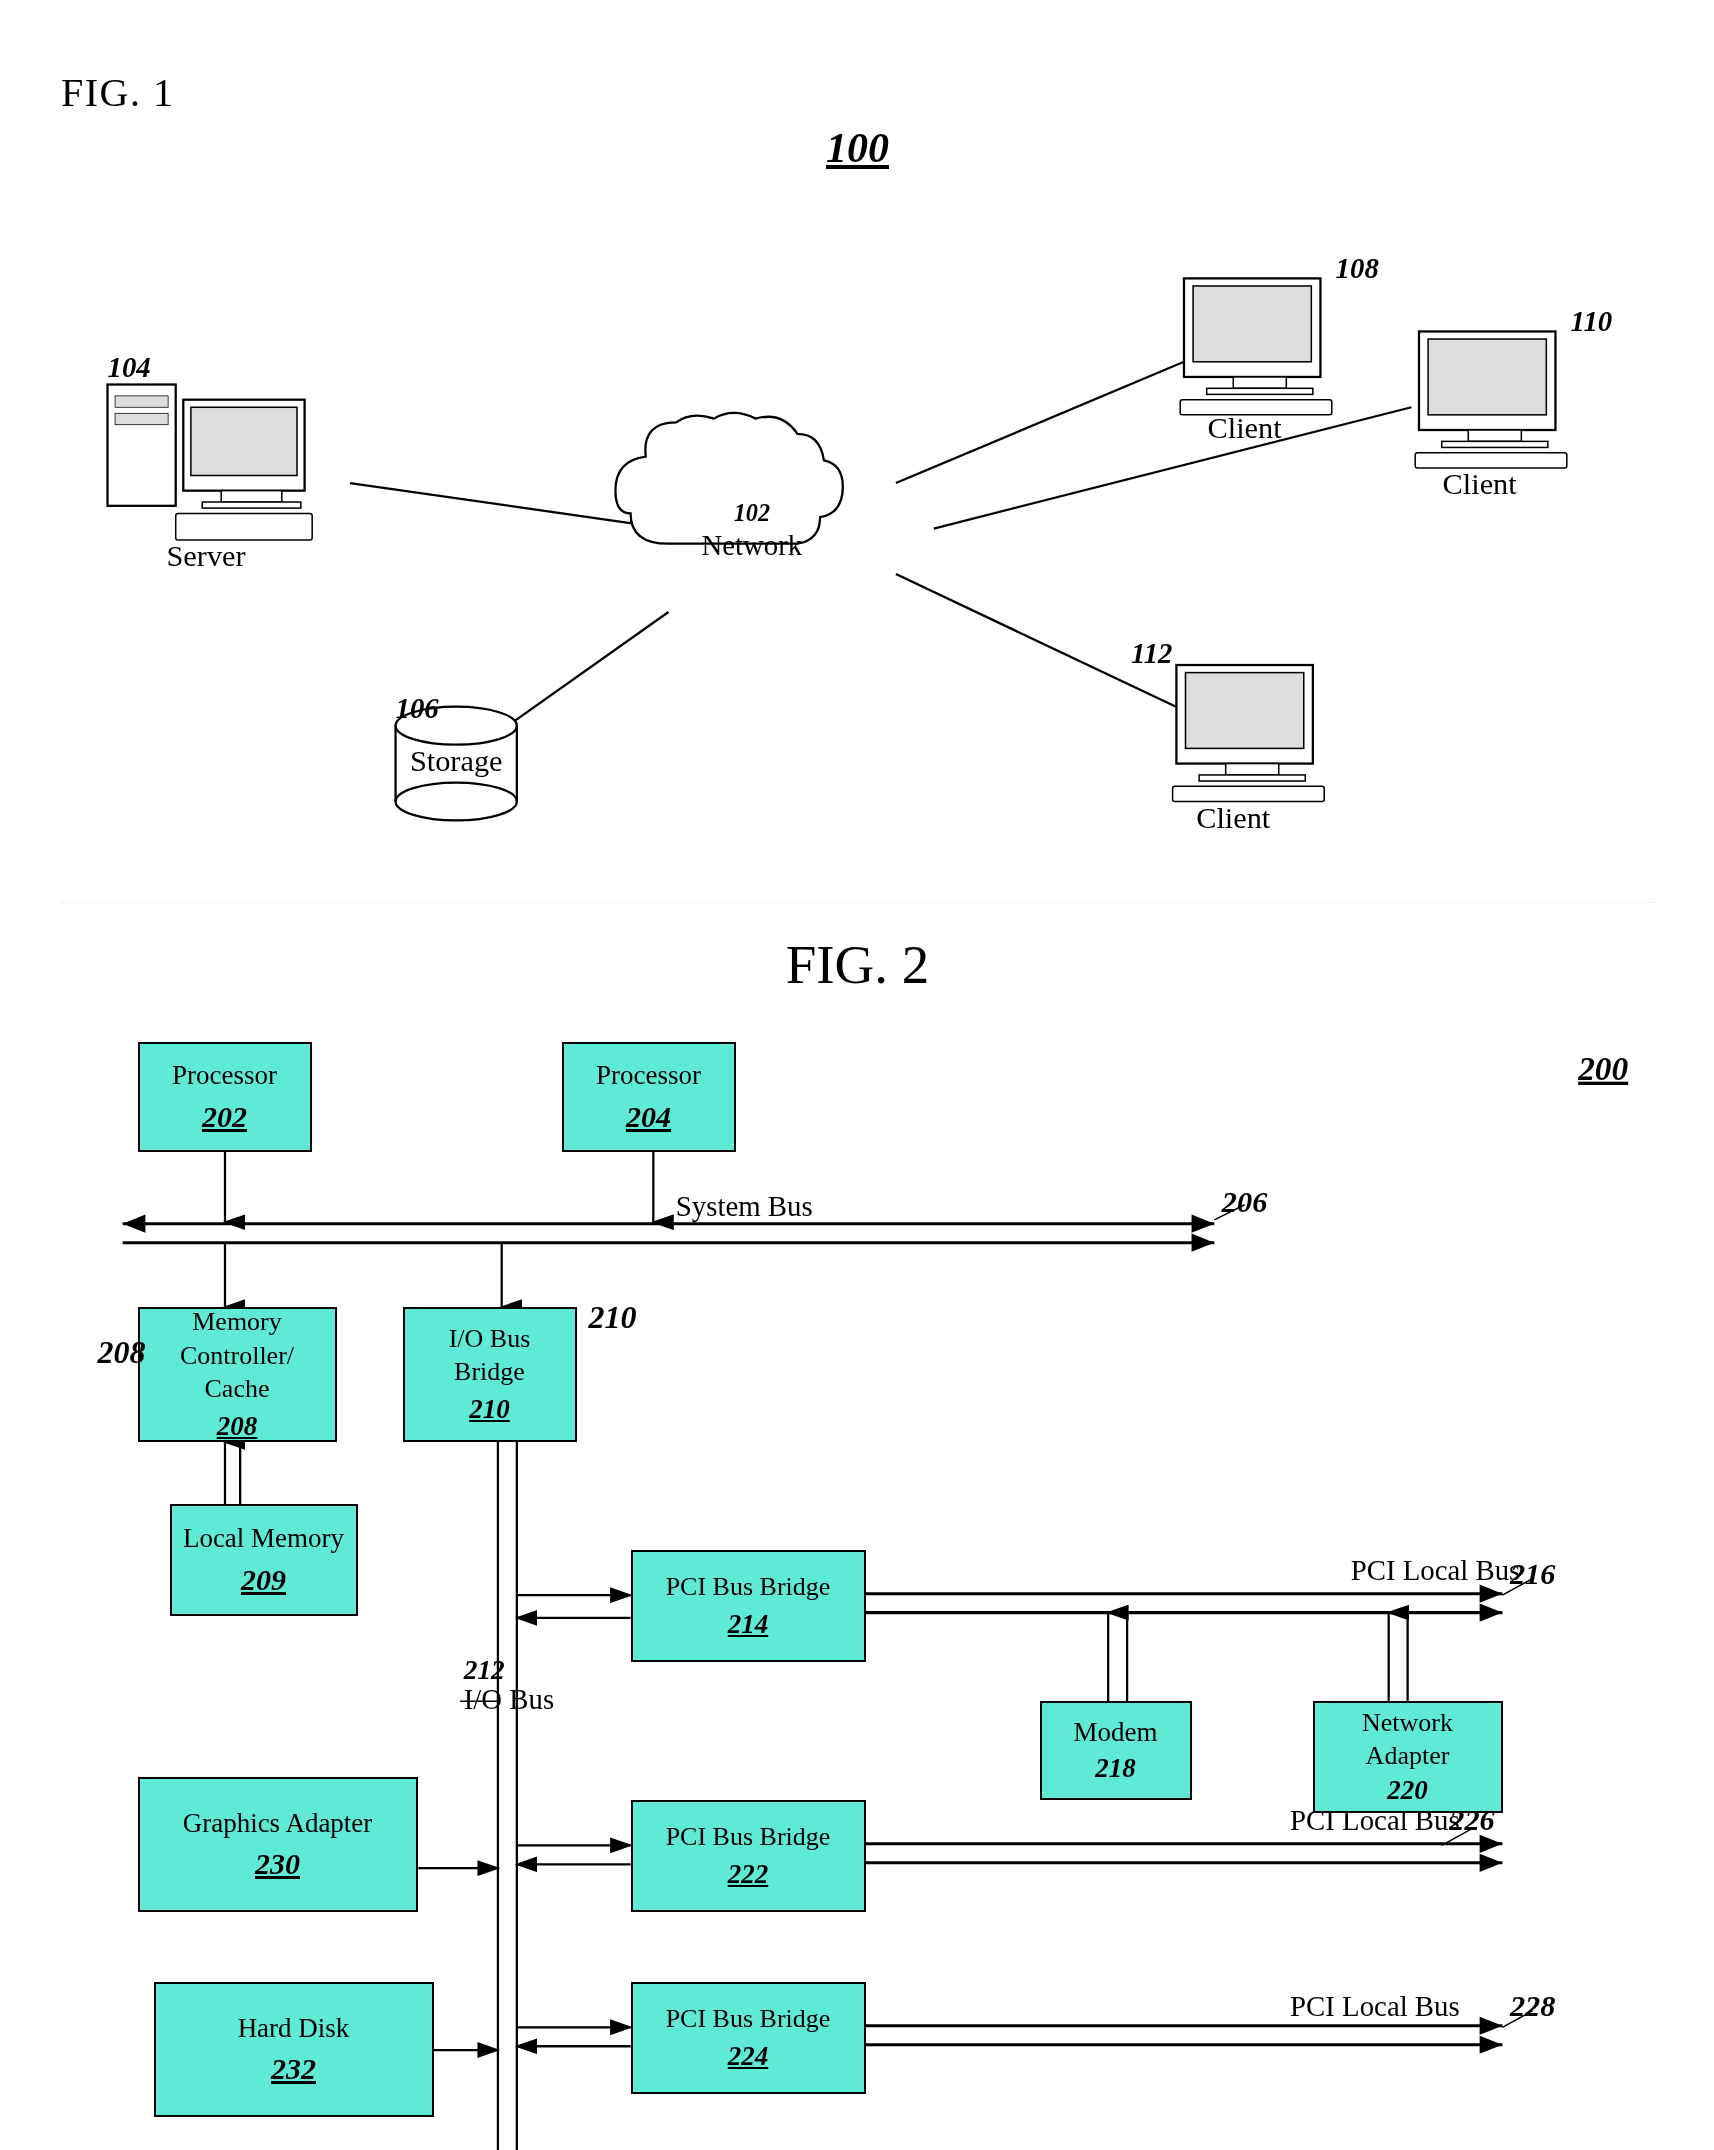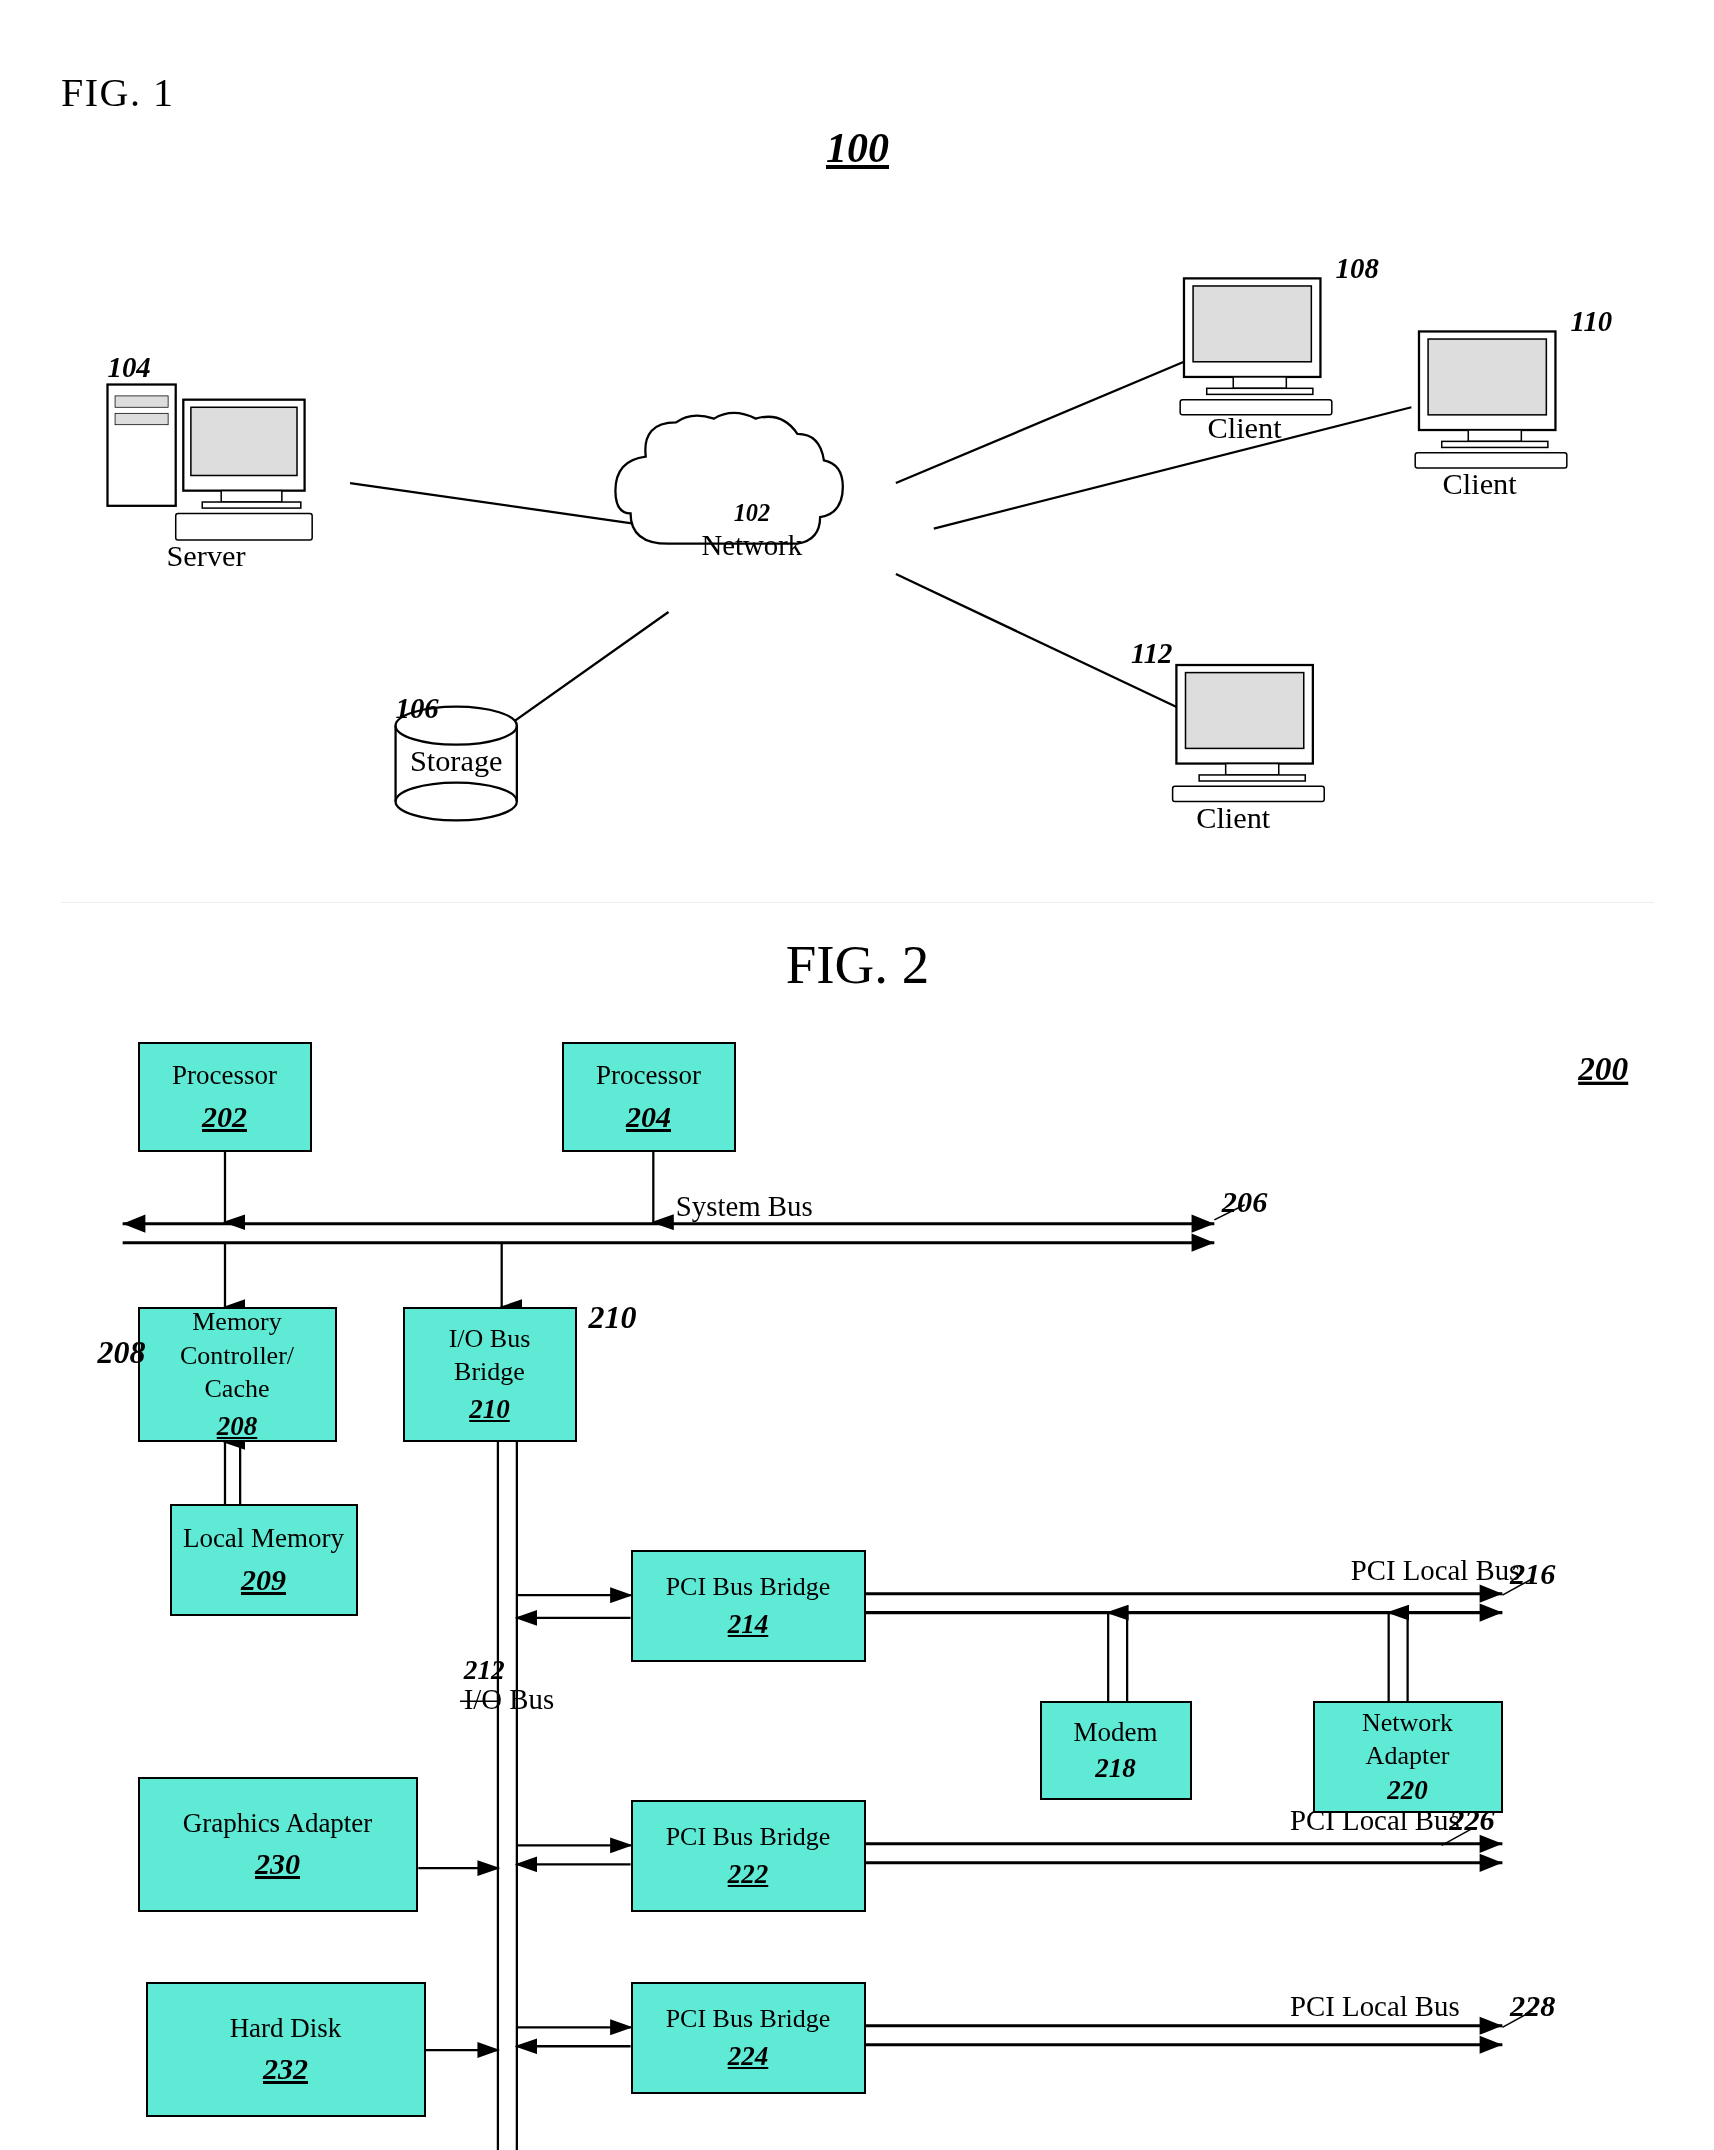--- a/index.html
+++ b/index.html
@@ -342,21 +342,21 @@
       <div class="box" style="left:76px; top:758px; width:280px; height:135px;text-align:center;">
         <span>Graphics Adapter</span>
         <span class="box-ref">230</span>
       </div>
 
       <div class="box" style="left:569px; top:781px; width:235px; height:112px;">
         <span style="font-size:26px;">PCI Bus Bridge</span>
         <span class="box-ref" style="font-size:27px;">222</span>
       </div>
 
-      <div class="box" style="left:84px; top:963px; width:280px; height:135px;">
+      <div class="box" style="left:92px; top:963px; width:280px; height:135px;">
         <span>Hard Disk</span>
         <span class="box-ref">232</span>
       </div>
 
       <div class="box" style="left:569px; top:963px; width:235px; height:112px;">
         <span style="font-size:26px;">PCI Bus Bridge</span>
         <span class="box-ref" style="font-size:27px;">224</span>
       </div>
 
       <div style="position:absolute; left:36px; top:315px; font-style:italic; font-weight:bold; font-size:32px;">

